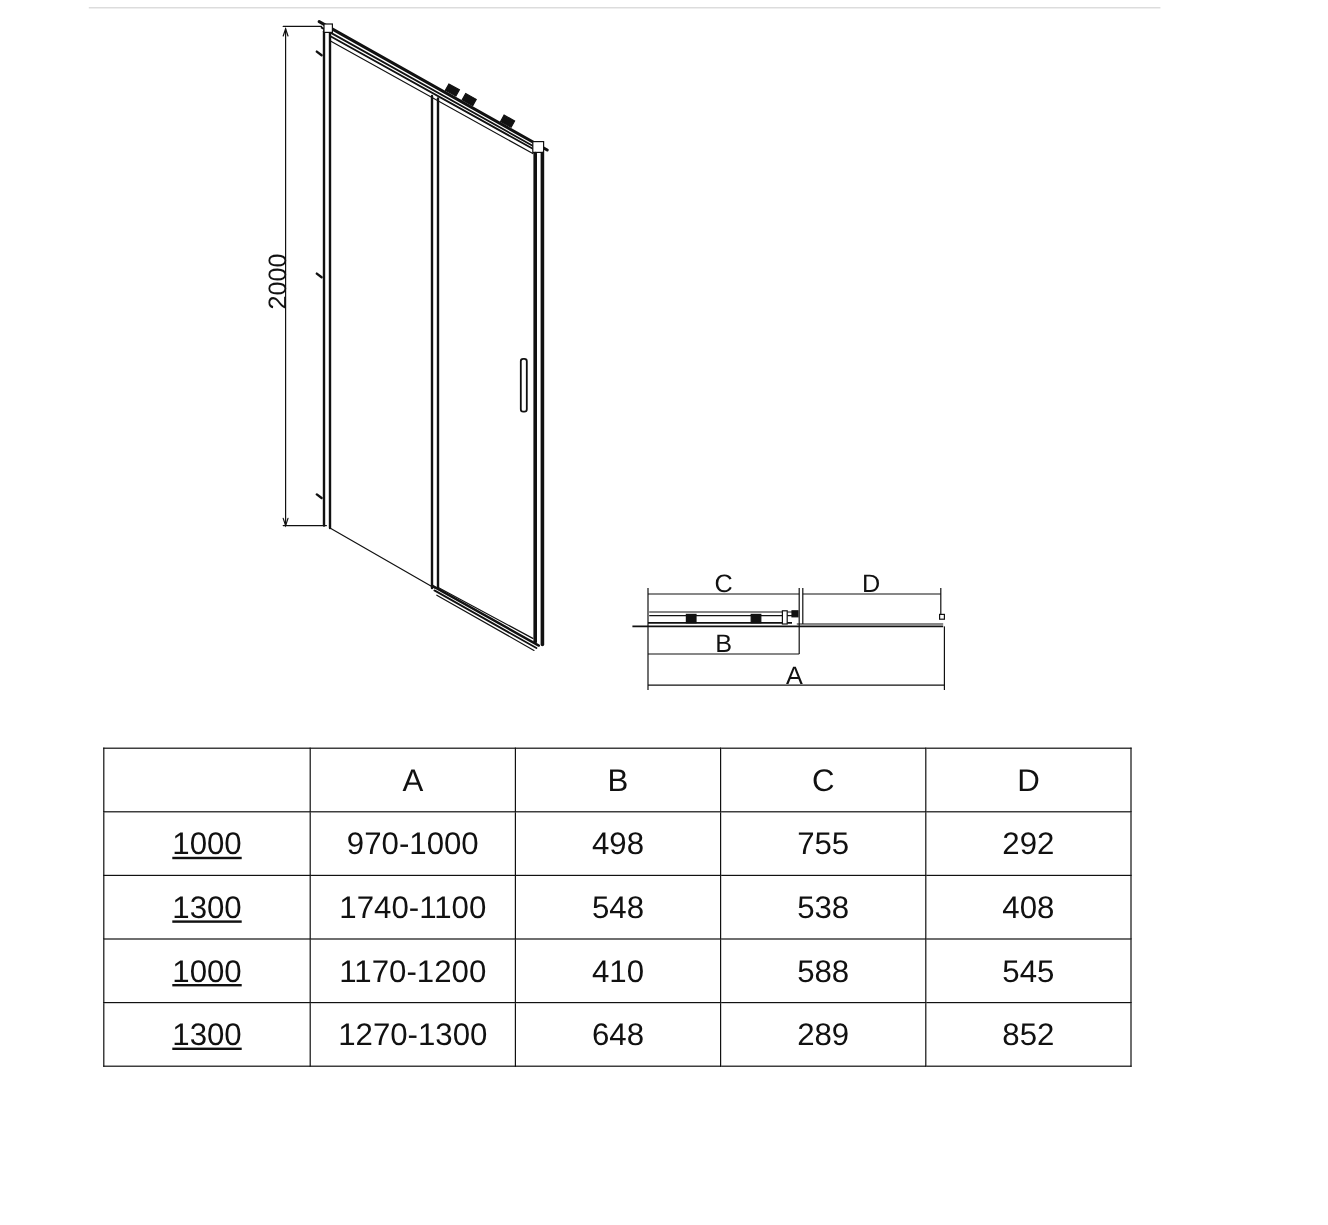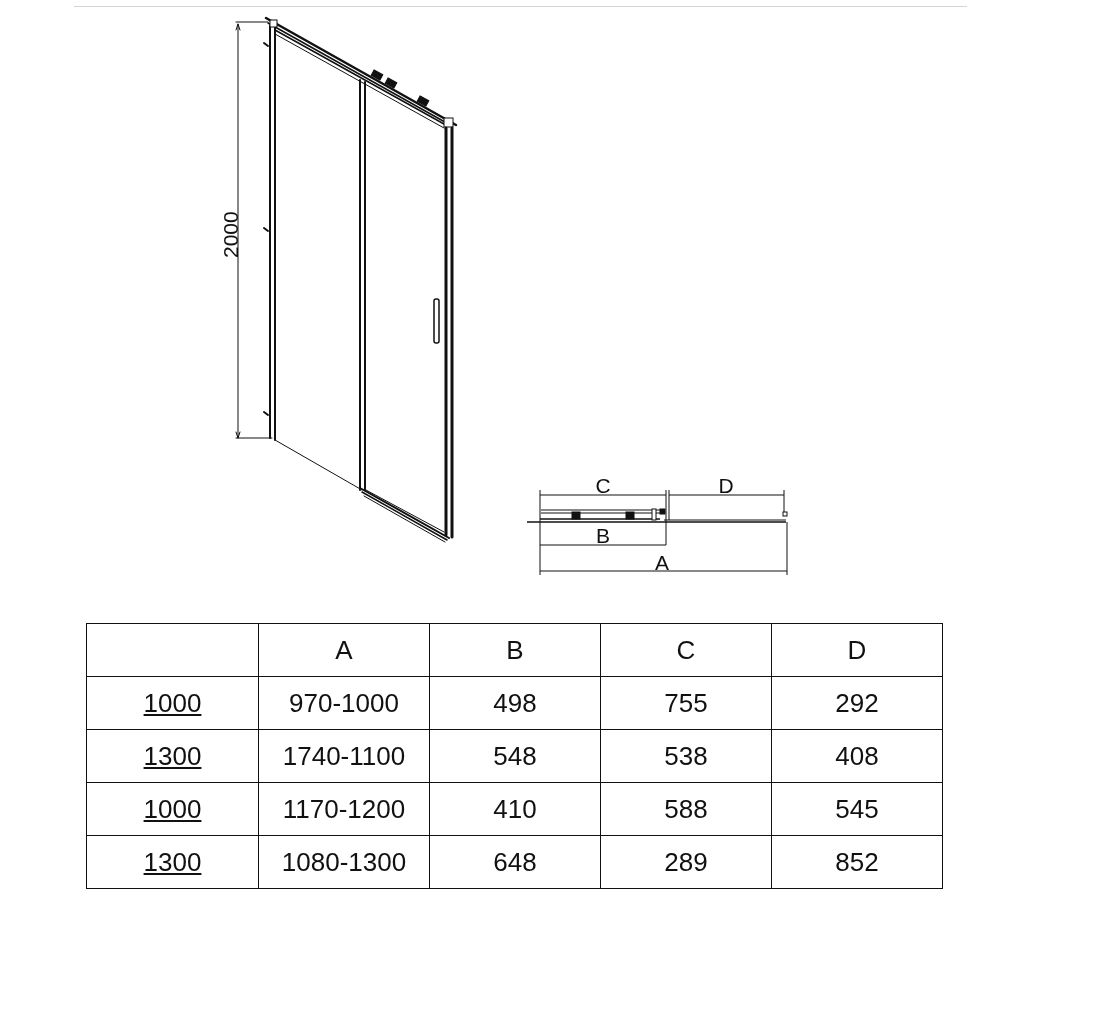--- a/index.html
+++ b/index.html
@@ -117,19 +117,19 @@
   </tr>
   <tr>
     <td class="c0">1000</td>
     <td>1170-1200</td>
     <td>410</td>
     <td>588</td>
     <td>545</td>
   </tr>
   <tr>
     <td class="c0">1300</td>
-    <td>1080-1300</td>
+    <td>1270-1300</td>
     <td>648</td>
     <td>289</td>
     <td>852</td>
   </tr>
 </tbody>
   </table>
 
 </body></html>

